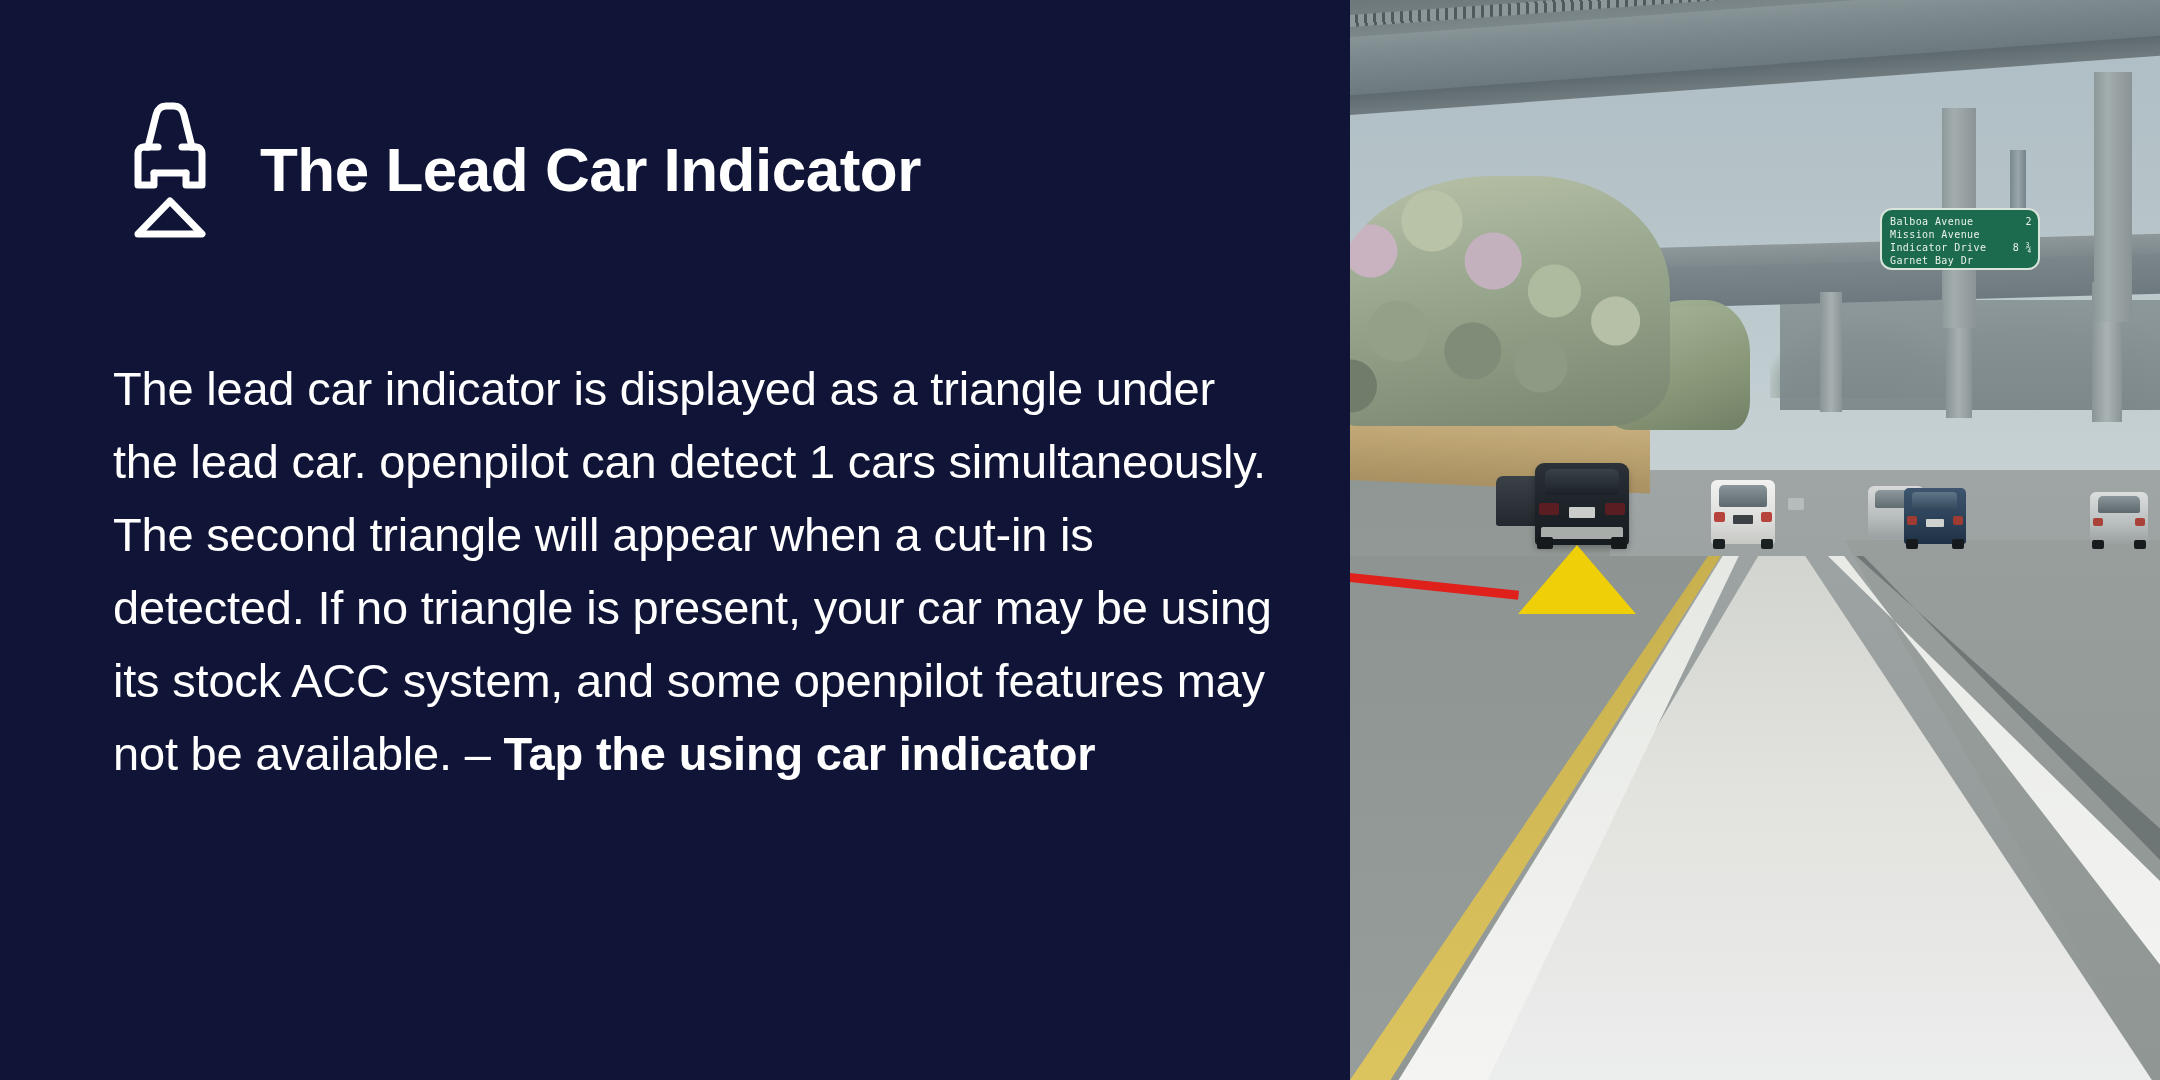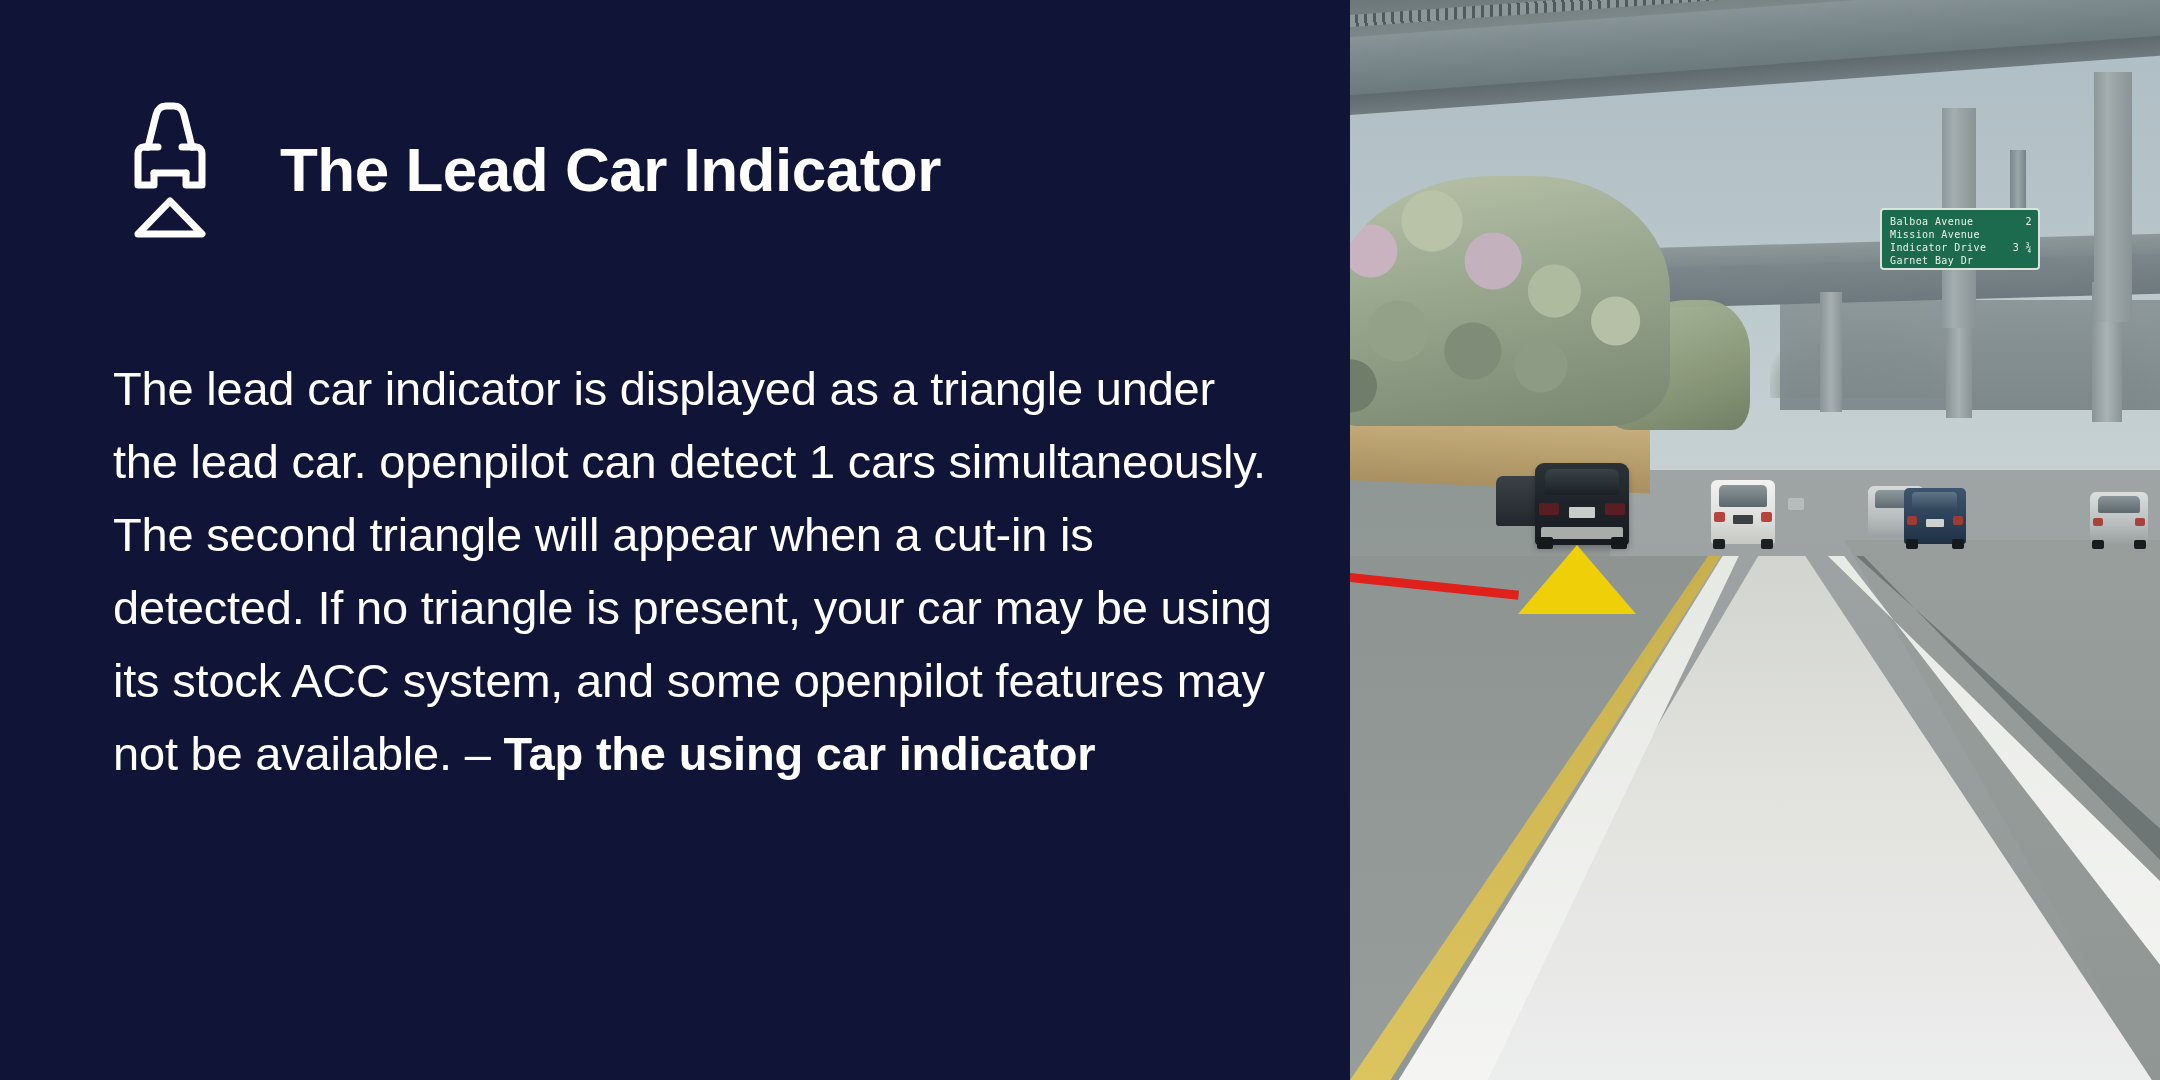--- a/index.html
+++ b/index.html
@@ -13,21 +13,21 @@
     position:relative;
     width:1350px; height:1080px;
     background:#101436;
     box-sizing:border-box;
     padding:0;
     flex:0 0 1350px;
   }
   .header-row{
     position:absolute;
     left:118px; top:95px;
-    display:flex; align-items:center; gap:58px;
+    display:flex; align-items:center; gap:38px;
   }
   .lead-icon{ width:104px; height:150px; display:block; flex:0 0 104px; }
   .page-title{
     color:#ffffff;
     font-size:62px;
     font-weight:bold;
     letter-spacing:-0.5px;
     line-height:1;
     white-space:nowrap;
     margin:0;
@@ -125,21 +125,21 @@
 
   
   .sign-post{
     left:660px; top:150px; width:16px; height:118px;
     background:linear-gradient(90deg,#78888d,#9aa7aa,#74848a);
   }
   .sign{
     left:530px; top:208px; width:160px; height:62px;
     background:#1d6b4f;
     border:2px solid #d9e4da;
-    border-radius:4px;
+    border-radius:12px;
     box-sizing:border-box;
     padding:5px 6px 0 8px;
     color:#eaf3ea;
     font-size:10px;
     line-height:13px;
     letter-spacing:0.4px;
     font-family:"DejaVu Sans Mono", monospace;
     overflow:hidden;
   }
   .sign .row{ display:flex; justify-content:space-between; align-items:baseline; }
@@ -360,21 +360,21 @@
       <div class="row">
         <span>Balboa Avenue</span>
         <span class="ex">2</span>
       </div>
       <div class="row">
         <span>Mission Avenue</span>
         <span class="ex"></span>
       </div>
       <div class="row">
         <span>Indicator Drive</span>
-        <span class="ex">3 ¾</span>
+        <span class="ex">8 ¾</span>
       </div>
       <div class="row">
         <span>Garnet Bay Dr</span>
         <span class="ex"></span>
       </div>
     </div>
 
     <div class="ph road"></div>
     <div class="ph shoulder-left"></div>
     <div class="ph left-lane-surface"></div>

